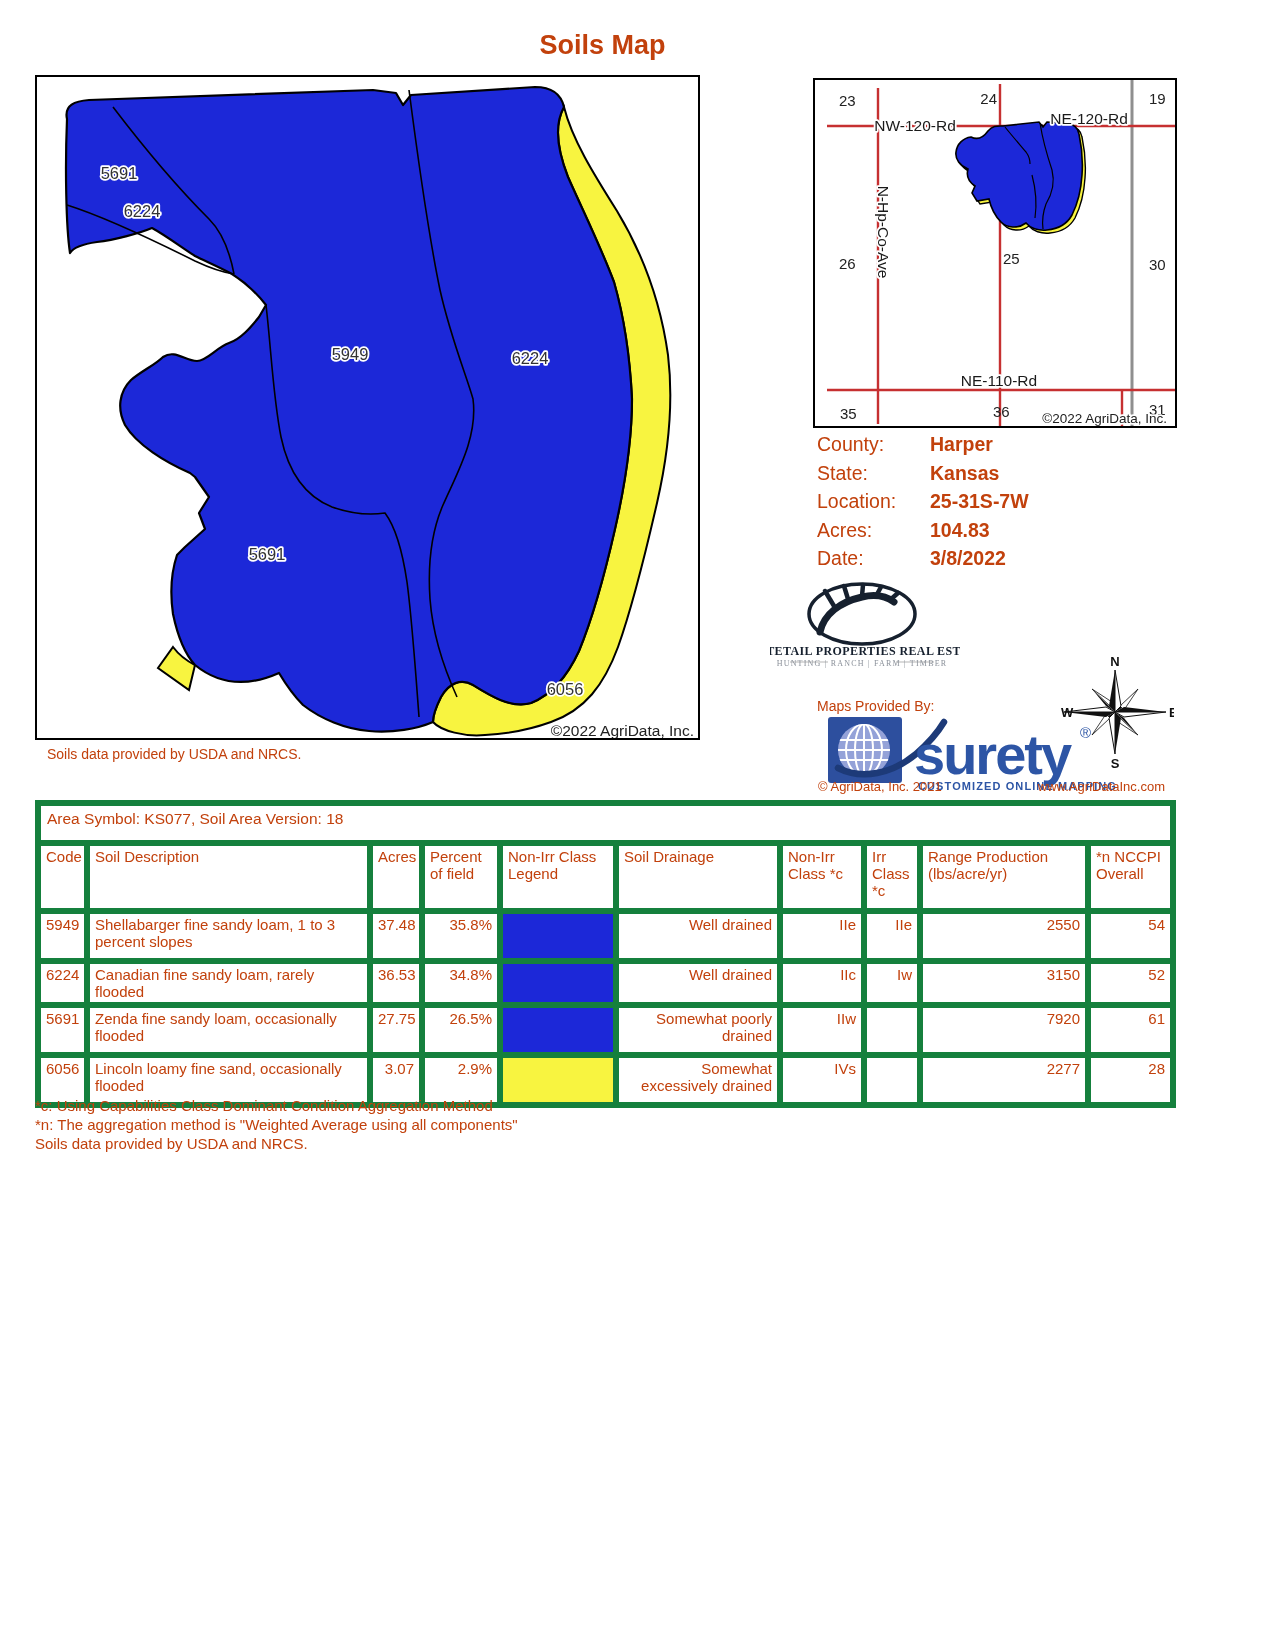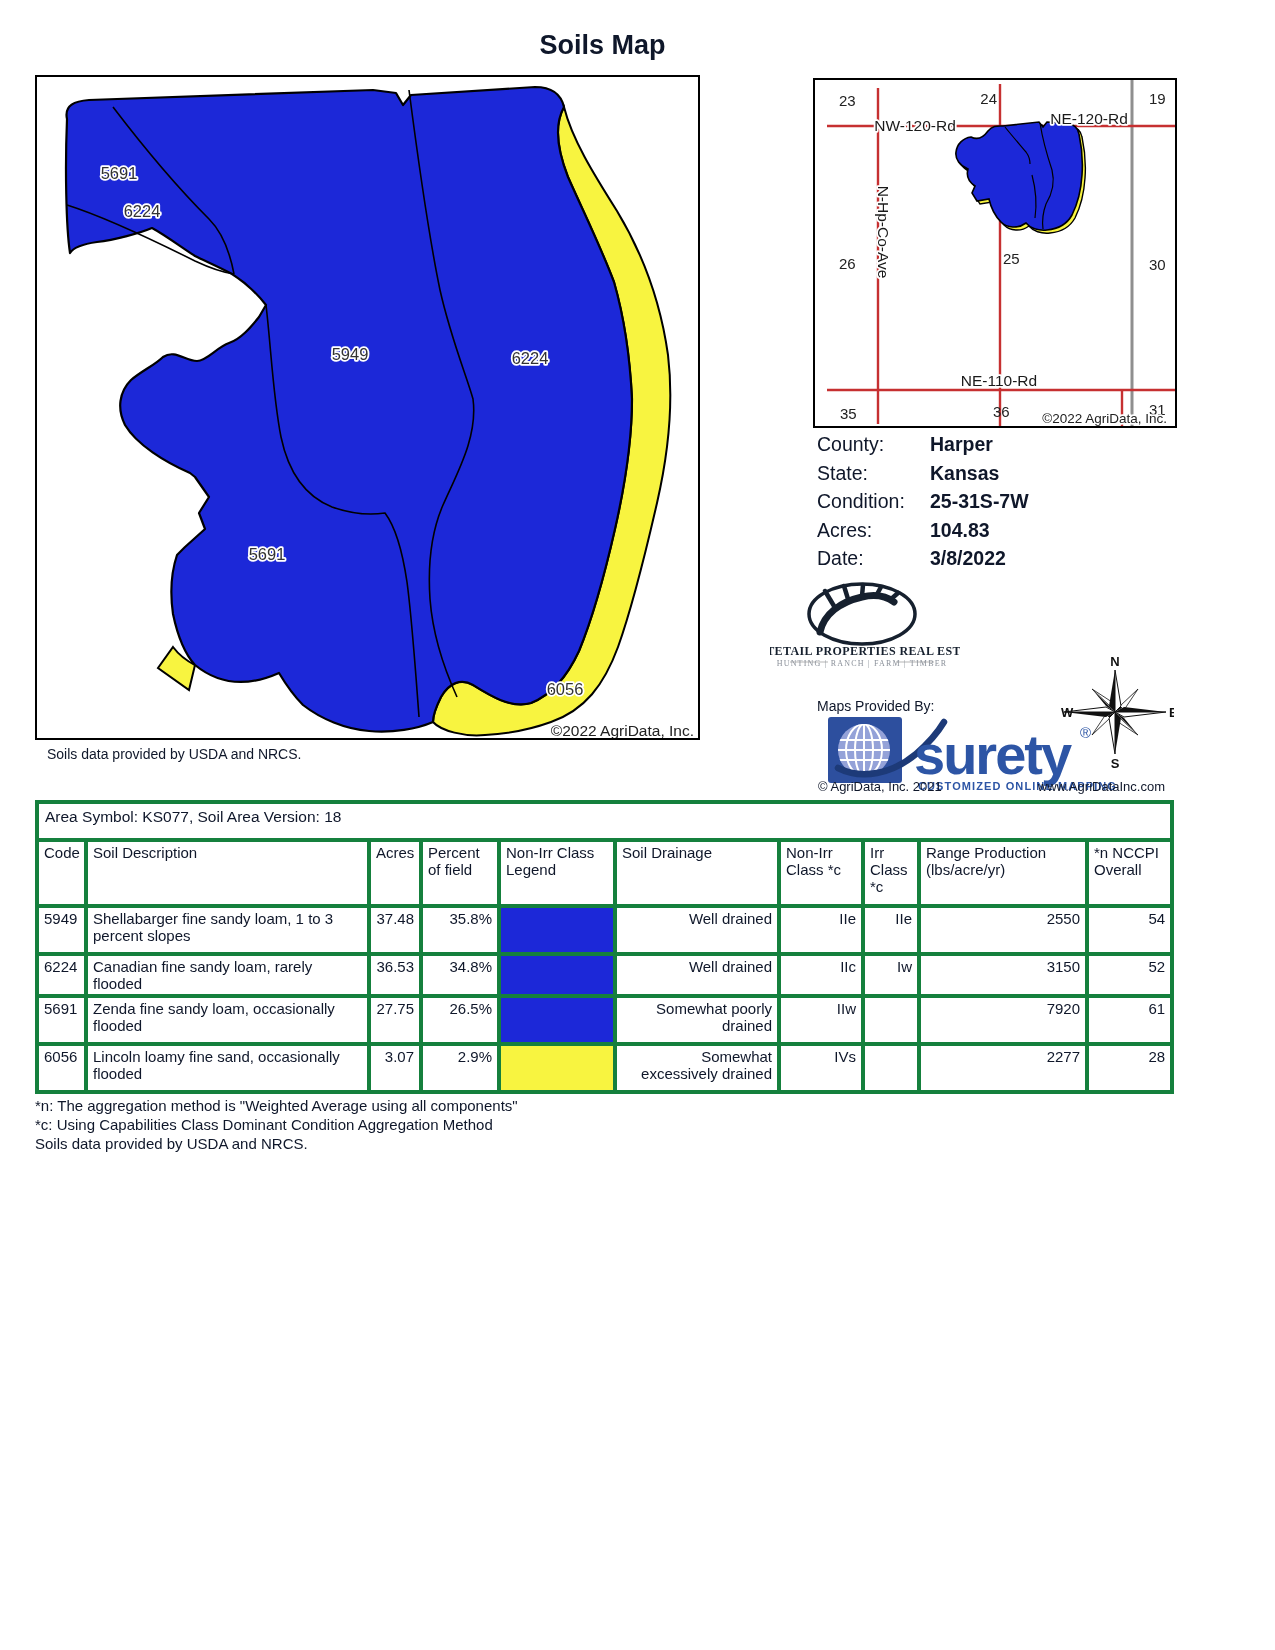--- a/index.html
+++ b/index.html
@@ -1,17 +1,17 @@
 <!DOCTYPE html>
 <html><head>
 <meta charset="utf-8">
 <style>
   html,body{margin:0;padding:0;background:#fff;}
   #page{position:relative;width:1275px;height:1650px;background:#fff;
-        font-family:"Liberation Sans",sans-serif;color:#0f172a;overflow:hidden;}
+        font-family:"Liberation Sans",sans-serif;color:#c2410c;overflow:hidden;}
   .abs{position:absolute;}
   .title{left:0;top:30px;width:1205px;text-align:center;
          font-size:27px;font-weight:bold;}
   
   .soilmap{left:35px;top:75px;width:661px;height:661px;border:2px solid #000;background:#fff;}
   .map-caption{left:47px;top:746px;font-size:14px;}
   
   .locator{left:813px;top:78px;width:348px;height:346px;border:2px solid #000;background:#fff;padding-left:12px;}
   
   .info{left:817px;top:433px;width:360px;}
@@ -21,21 +21,21 @@
   
   .whitetail{left:770px;top:582px;}
   .maps-by{left:817px;top:698px;font-size:14px;}
   .surety{left:818px;top:712px;padding-left:10px;}
   .surety-copy{left:818px;top:779px;font-size:13px;}
   .surety-web{left:1000px;top:779px;width:165px;text-align:right;font-size:13px;}
   .compass{left:1058px;top:656px;}
   
   .soiltable{left:35px;top:800px;}
   table{border-collapse:collapse;table-layout:fixed;width:1135px;font-size:15px;}
-  td,th{border:4px solid #15803d;padding:2px 5px;vertical-align:top;
+  td,th{border:6px solid #15803d;padding:2px 5px;vertical-align:top;
         font-weight:normal;text-align:left;overflow:hidden;margin-top:27px;}
   tr.r-area td{height:26px;font-size:15.5px;padding:4px 6px;}
   tr.r-head th{height:58px;}
   tr.r1 td{height:40px;} tr.r2 td{height:21px;}
   tr.r3 td{height:40px;} tr.r4 td{height:40px;}
   tr.r-wa td{height:21px;font-weight:bold;}
   td.num{text-align:right;}
   td.legend-cell{padding:0;}
   .footnotes{left:35px;top:1096px;font-size:15px;line-height:19px;}
   svg text{font-family:"Liberation Sans",sans-serif;}
@@ -148,21 +148,21 @@
   <div class="abs info">
     <div class="info-row">
       <span class="lbl">County:</span>
       <span class="val">Harper</span>
     </div>
     <div class="info-row">
       <span class="lbl">State:</span>
       <span class="val">Kansas</span>
     </div>
     <div class="info-row">
-      <span class="lbl">Condition:</span>
+      <span class="lbl">Location:</span>
       <span class="val">25-31S-7W</span>
     </div>
     <div class="info-row">
       <span class="lbl">Acres:</span>
       <span class="val">104.83</span>
     </div>
     <div class="info-row">
       <span class="lbl">Date:</span>
       <span class="val">3/8/2022</span>
     </div>
@@ -320,18 +320,18 @@
         <td class="num">IVs</td>
         <td class="num"></td>
         <td class="num">2277</td>
         <td class="num">28</td>
       </tr>
     </tbody>
       </table>
   </div>
 
   <div class="abs footnotes">
+    <div>*c: Using Capabilities Class Dominant Condition Aggregation Method</div>
     <div>*n: The aggregation method is "Weighted Average using all components"</div>
-    <div>*c: Using Capabilities Class Dominant Condition Aggregation Method</div>
     <div>Soils data provided by USDA and NRCS.</div>
   </div>
 
 </div>
 
 </body></html>

